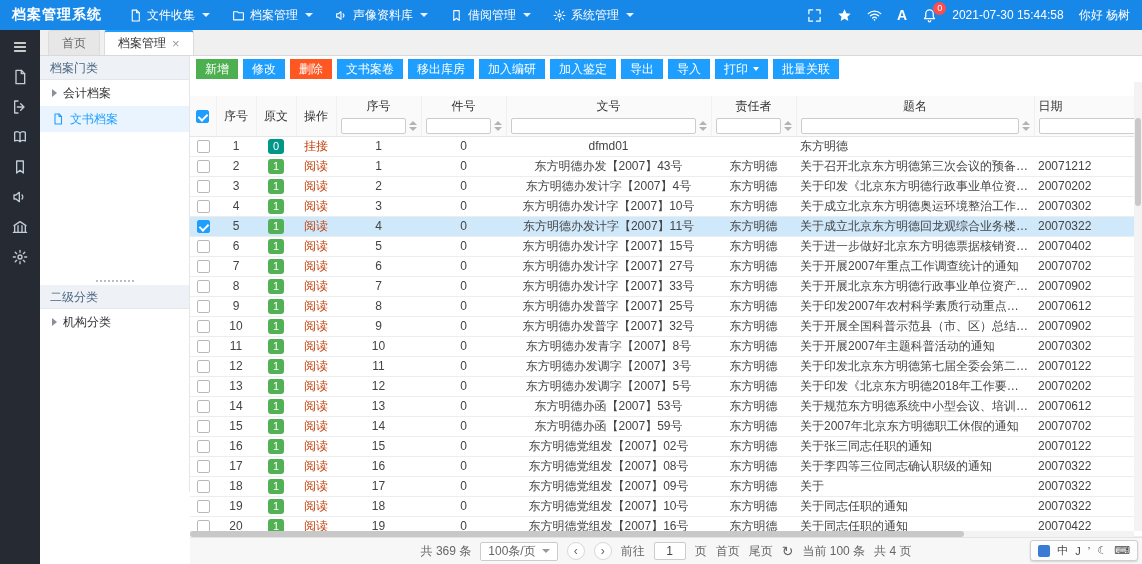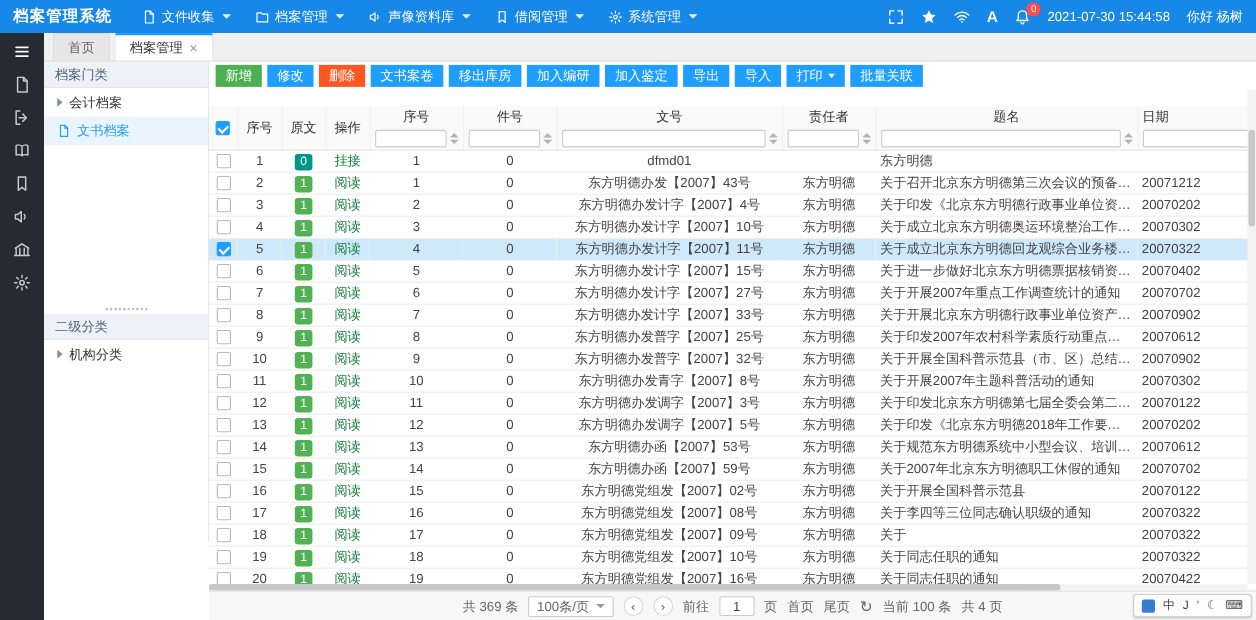--- a/index.html
+++ b/index.html
@@ -60,21 +60,21 @@
   .col-label { font-size:12px; }
   .filter-wrap { display:flex; align-items:center; width:100%; gap:3px; }
   .filter-input { flex:1; min-width:0; height:16px; border:1px solid #ccc; border-radius:2px; background:#fff; }
   .sort { display:flex; flex-direction:column; gap:2px; cursor:pointer; }
   .sort i { display:block; width:0; height:0; }
   .sort .up { border-left:4px solid transparent; border-right:4px solid transparent; border-bottom:4px solid #b3b3b3; }
   .sort .dn { border-left:4px solid transparent; border-right:4px solid transparent; border-top:4px solid #b3b3b3; }
   tbody td { height:19px; line-height:19px; padding:0 4px; border-bottom:1px solid #ededed; white-space:nowrap; overflow:hidden; text-align:center; }
   tbody td.left { text-align:left; text-overflow:ellipsis; }
   tr.selected td { background:#cfe8fa; }
-  .op-link { color:#15803d; cursor:pointer; text-decoration:none; }
+  .op-link { color:#c2410c; cursor:pointer; text-decoration:none; }
   .badge { min-width:16px; display:inline-block; border-radius:3px; color:#fff; font-size:11px; line-height:15px; padding:0 4px; }
   .badge.green { background:#52b155; }
   .badge.teal  { background:#009688; }
   .cb { width:13px; height:13px; border:1px solid #b8b8b8; border-radius:2px; display:inline-block; background:#fff; vertical-align:middle; position:relative; cursor:pointer; }
   .cb.checked { background:#1E9FFF; border-color:#1E9FFF; }
   .cb.checked::after { content:""; position:absolute; left:3px; top:1px; width:4px; height:7px; border:solid #fff; border-width:0 2px 2px 0; transform:rotate(45deg); }
 
   .hscroll { position:absolute; left:0; top:475px; width:944px; height:6px; background:#f3f3f3; }
   .hscroll .thumb { position:absolute; left:0; top:0; height:6px; width:82%; background:#c8c8c8; border-radius:3px; }
 
@@ -598,21 +598,21 @@
 
           <tr>
             <td><span class="cb"></span></td>
             <td>16</td>
             <td><span class="badge green">1</span></td>
             <td><a class="op-link">阅读</a></td>
             <td>15</td>
             <td>0</td>
             <td>东方明德党组发【2007】02号</td>
             <td>东方明德</td>
-            <td class="left">关于开展全国科普示范县</td>
+            <td class="left">关于张三同志任职的通知</td>
             <td class="left">20070122</td>
           </tr>
 
           <tr>
             <td><span class="cb"></span></td>
             <td>17</td>
             <td><span class="badge green">1</span></td>
             <td><a class="op-link">阅读</a></td>
             <td>16</td>
             <td>0</td>

